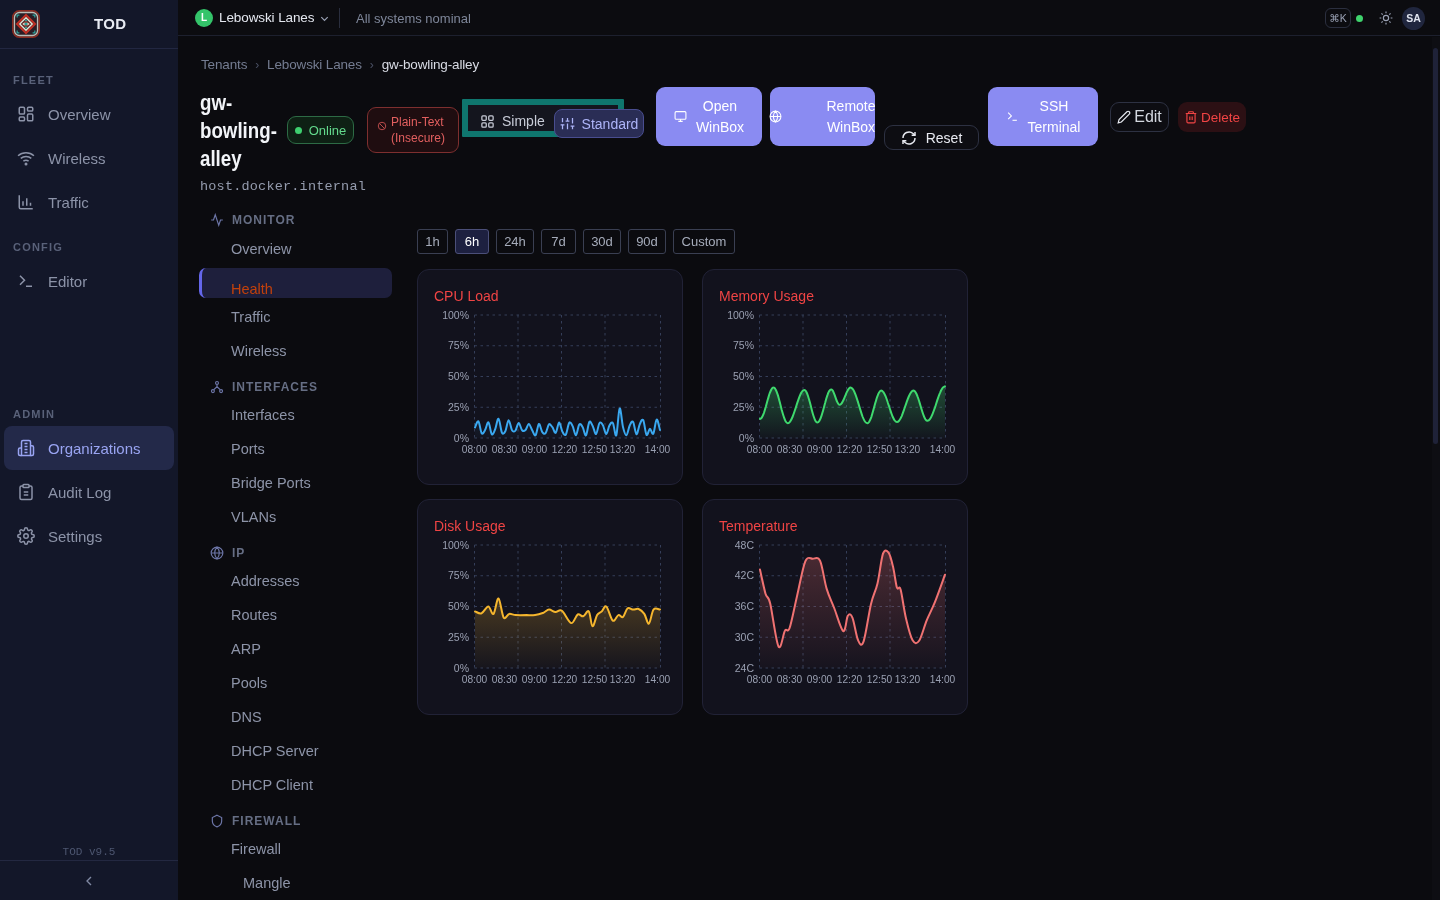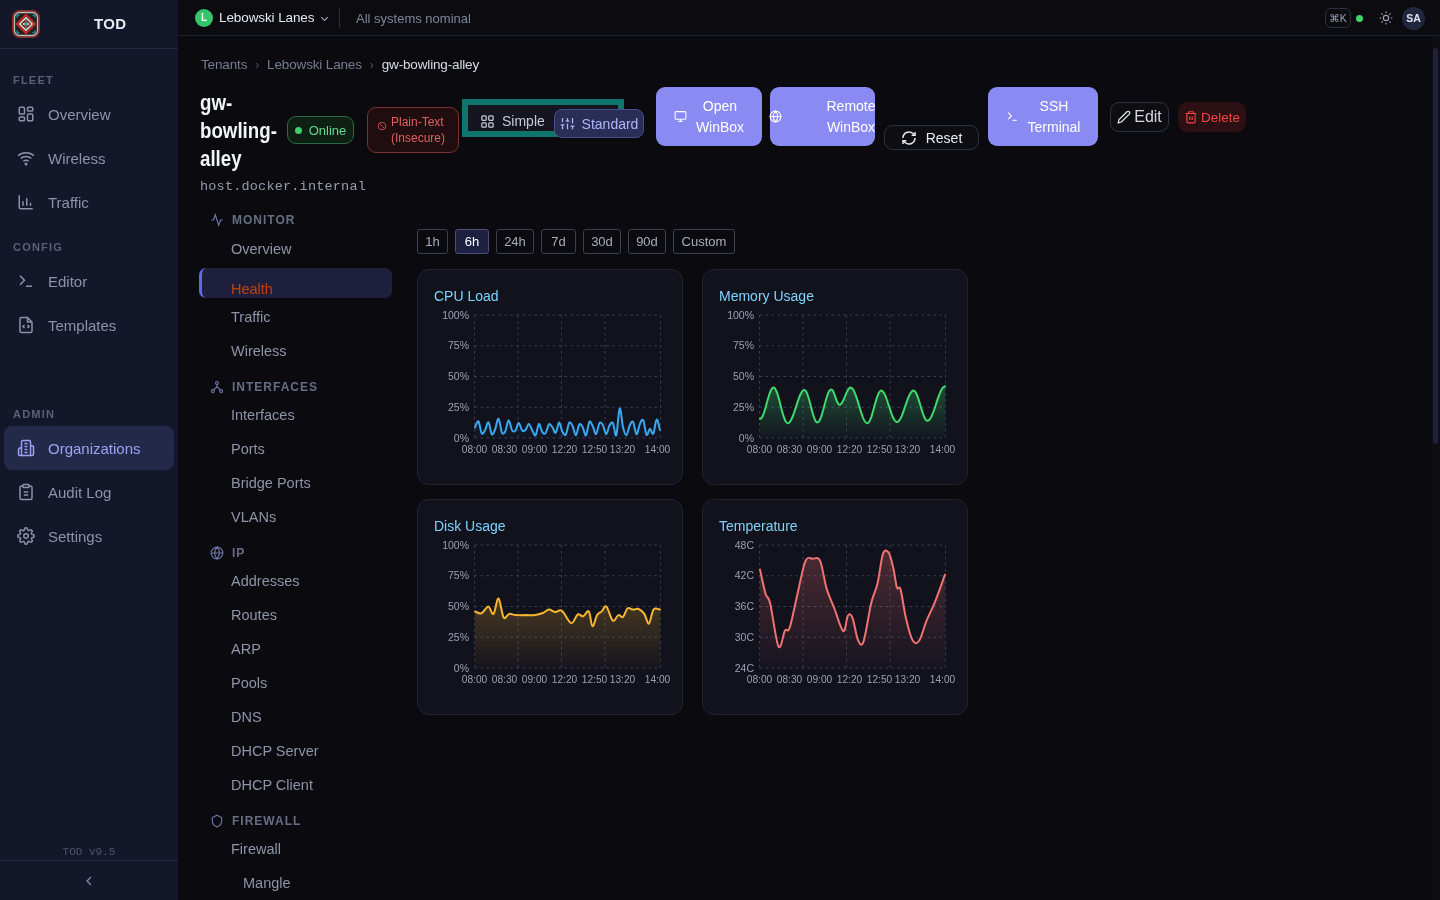--- a/index.html
+++ b/index.html
@@ -57,21 +57,21 @@
 .sub-head { position:absolute; left:210px; display:flex; align-items:center; color:#666e84; font-size:12px; font-weight:700; letter-spacing:1px; }
 .sub-head svg { margin-right:8px; color:#6d76a8; }
 .sub-item { position:absolute; left:231px; font-size:14.5px; color:#8d94a8; }
 #health-bg { position:absolute; left:199px; top:268px; width:193px; height:30px; background:#1e1f3c; border-radius:7px; border-left:3px solid #6466e9; }
 #health-txt { position:absolute; left:231px; top:281px; font-size:14.5px; color:#c2410c; }
 
 .chip { position:absolute; top:229px; height:25px; border:1px solid #3a3f52; border-radius:3px; color:#a6acbb; font-size:13px; display:flex; align-items:center; justify-content:center; }
 .chip.active { background:#1d2040; border-color:#4b4f79; color:#fff; font-weight:500; }
 
 .card { position:absolute; width:266px; height:216px; background:#12121d; border:1px solid #212236; border-radius:12px; }
-.card h3 { position:absolute; left:16px; top:18px; font-size:14px; font-weight:400; color:#7dd3fc; }
+.card h3 { position:absolute; left:16px; top:18px; font-size:14px; font-weight:400; color:#ef4444; }
 .card svg.plot { position:absolute; left:0; top:0; }
 #card-cpu { left:417px; top:269px; }
 #card-mem { left:702px; top:269px; }
 #card-disk { left:417px; top:499px; }
 #card-temp { left:702px; top:499px; }
 
 #sbar { position:absolute; right:0px; top:37px; width:8px; height:863px; background:#0e0e13; }
 #sthumb { position:absolute; right:2px; top:48px; width:5px; height:396px; background:#1f2238; border-radius:3px; }
 text { font-family:"Liberation Sans", sans-serif; }
 </style>
@@ -133,25 +133,20 @@
         </svg>Wireless</div>
     <div class="side-item" style="top:180px;"><svg width="18" height="18" viewBox="0 0 24 24" fill="none" stroke="currentColor" stroke-width="2">
           <path d="M3 3v16a2 2 0 0 0 2 2h16"></path>
           <path d="M8 17v-6M13 17v-10M18 17v-4"></path>
         </svg>Traffic</div>
     <div class="sec-label" style="top:241px;">CONFIG</div>
     <div class="side-item" style="top:259px;"><svg width="18" height="18" viewBox="0 0 24 24" fill="none" stroke="currentColor" stroke-width="2">
           <path d="M4 17l6-6-6-6"></path>
           <path d="M12 19h8"></path>
         </svg>Editor</div>
-    <div class="side-item" style="top:303px;"><svg width="18" height="18" viewBox="0 0 24 24" fill="none" stroke="currentColor" stroke-width="2">
-          <path d="M14 2H6a2 2 0 0 0-2 2v16a2 2 0 0 0 2 2h12a2 2 0 0 0 2-2V8z"></path>
-          <path d="M14 2v6h6"></path>
-          <path d="M10 12l-2 2 2 2M14 12l2 2-2 2"></path>
-        </svg>Templates</div>
     <div class="sec-label" style="top:408px;">ADMIN</div>
     <div class="side-item" style="top:470px;"><svg width="18" height="18" viewBox="0 0 24 24" fill="none" stroke="currentColor" stroke-width="2">
           <rect x="8" y="2" width="8" height="4" rx="1"></rect>
           <path d="M16 4h2a2 2 0 0 1 2 2v14a2 2 0 0 1-2 2H6a2 2 0 0 1-2-2V6a2 2 0 0 1 2-2h2"></path>
           <path d="M9 12h6M9 16h6"></path>
         </svg>Audit Log</div>
     <div class="side-item active" style="top:426px;"><svg width="18" height="18" viewBox="0 0 24 24" fill="none" stroke="currentColor" stroke-width="2">
           <path d="M6 22V4a2 2 0 0 1 2-2h8a2 2 0 0 1 2 2v18Z"></path>
           <path d="M6 12H4a2 2 0 0 0-2 2v6a2 2 0 0 0 2 2h2"></path>
           <path d="M18 9h2a2 2 0 0 1 2 2v9a2 2 0 0 1-2 2h-2"></path>

